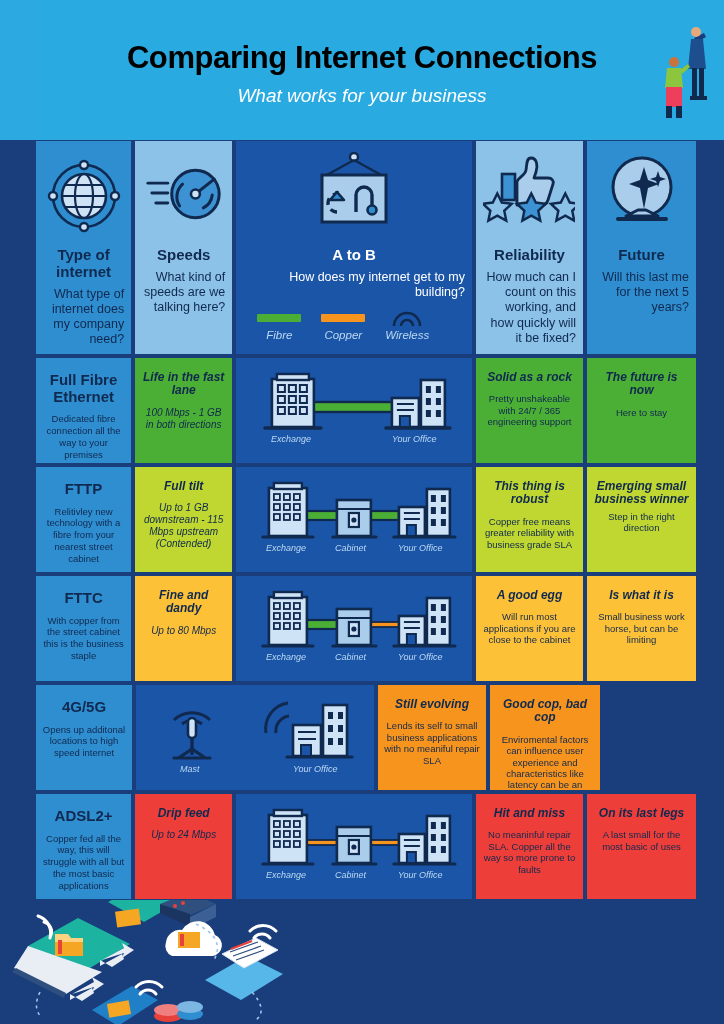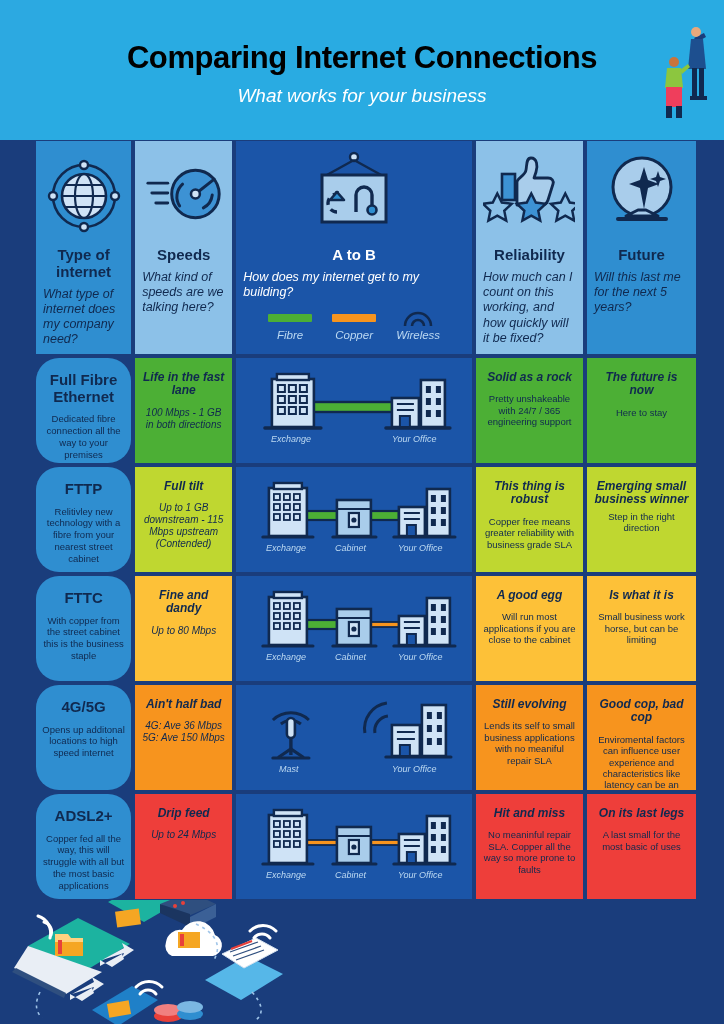--- a/index.html
+++ b/index.html
@@ -56,53 +56,53 @@
   .c-fut    { width: 110px; }
 
   
   .hrow .cell { height: 213px; padding: 8px 7px; }
   .h-icon { height: 92px; display: flex; align-items: center; justify-content: center; }
   .h-title {
     text-align: center; font-weight: bold; font-size: 15px;
     color: #10294f; line-height: 1.12; margin-top: 6px;
   }
   .h-sub {
-    text-align: left; font-style: italic; font-size: 12.5px;
+    text-align: right; font-size: 12.5px;
     color: #10294f; line-height: 1.22; margin-top: 6px;
   }
   .hcell-type { background: #2f8ed0; }
   .hcell-speed{ background: #8cc1e8; }
   .hcell-atob { background: #1b55a8; }
   .hcell-rel  { background: #8cc1e8; }
   .hcell-fut  { background: #2f8ed0; }
   .hcell-atob .h-title, .hcell-atob .h-sub { color: #ffffff; }
 
   .legend {
-    display: flex; justify-content: center; align-items: flex-end;
+    display: flex; justify-content: flex-start; align-items: flex-end;
     margin-top: 10px; padding: 0 4px;
   }
   .legend-item { text-align: center; width: 64px; }
   .legend-swatch { height: 16px; display: flex; align-items: center; justify-content: center; }
   .sw-bar { width: 44px; height: 8px; border-radius: 1px; }
   .legend-label { font-size: 11.5px; font-style: italic; color: #bcd9f2; margin-top: 3px; }
 
   
   .drow .cell { height: 105px; }
   .d-pad { padding: 7px 6px; height: 100%; display: flex; flex-direction: column;
            align-items: center; justify-content: flex-start; }
   .d-name { font-size: 15px; font-weight: bold; color: #10294f; text-align: center;
             line-height: 1.1; margin-top: 7px; }
   .d-desc { font-size: 9.5px; color: #10294f; text-align: center; line-height: 1.25;
             margin-top: 8px; }
   .d-head { font-size: 12px; font-weight: bold; font-style: italic; color: #10294f;
             text-align: center; line-height: 1.12; margin-top: 6px; }
   .d-body { font-size: 10px; font-style: italic; color: #10294f; text-align: center;
             line-height: 1.2; margin-top: 9px; }
   .d-body.small { font-size: 9.5px; font-style: normal; }
-  .cell-typecol { background: #2f8ed0; border-radius: 23px; }
+  .cell-typecol { background: #2f8ed0; }
   .cell-atob    { background: #1b55a8; }
 
   .diagram { width: 100%; height: 100%; }
   .diag-label { font-size: 9px; font-style: italic; fill: #bcd9f2; }
 
   
   .footer { position: absolute; left: 0; top: 900px; width: 724px; height: 124px;
             background: #1a3d7c; overflow: hidden; }
   .footer-art { position: absolute; left: 0; top: -6px; width: 300px; height: 130px; }
 </style>
@@ -465,27 +465,20 @@
       </div>
     </div>
 
     <div class="row drow">
       <div class="cell c-type cell-typecol">
         <div class="d-pad">
           <div class="d-name">4G/5G</div>
           <div class="d-desc">Opens up additonal locations to high speed internet</div>
         </div>
       </div>
-      <div class="cell c-speed" style="background:#f7941e">
-        <div class="d-pad">
-          <div class="d-head">Ain't half bad</div>
-          <div class="d-body" style="white-space:pre-line">4G: Ave 36 Mbps
-5G: Ave 150 Mbps</div>
-        </div>
-      </div>
       <div class="cell c-atob cell-atob">
         <svg class="diagram" viewBox="0 0 210 105">
           <g>
             <path d="M24 35 a26 26 0 0 1 36 0" fill="none" stroke="#10294f" stroke-width="3"></path>
             <path d="M32 39 a16 16 0 0 1 20 0" fill="none" stroke="#10294f" stroke-width="3"></path>
             <rect x="38" y="33" width="8" height="20" rx="4" fill="#cfe3f6" stroke="#10294f" stroke-width="2.6"></rect>
             <line x1="42" y1="52" x2="42" y2="70" stroke="#10294f" stroke-width="3.4"></line>
             <path d="M30 72 l12 -8 l12 8" fill="none" stroke="#10294f" stroke-width="3.2" stroke-linecap="round"></path>
             <line x1="24" y1="73" x2="60" y2="73" stroke="#10294f" stroke-width="3.2" stroke-linecap="round"></line>
           </g>

